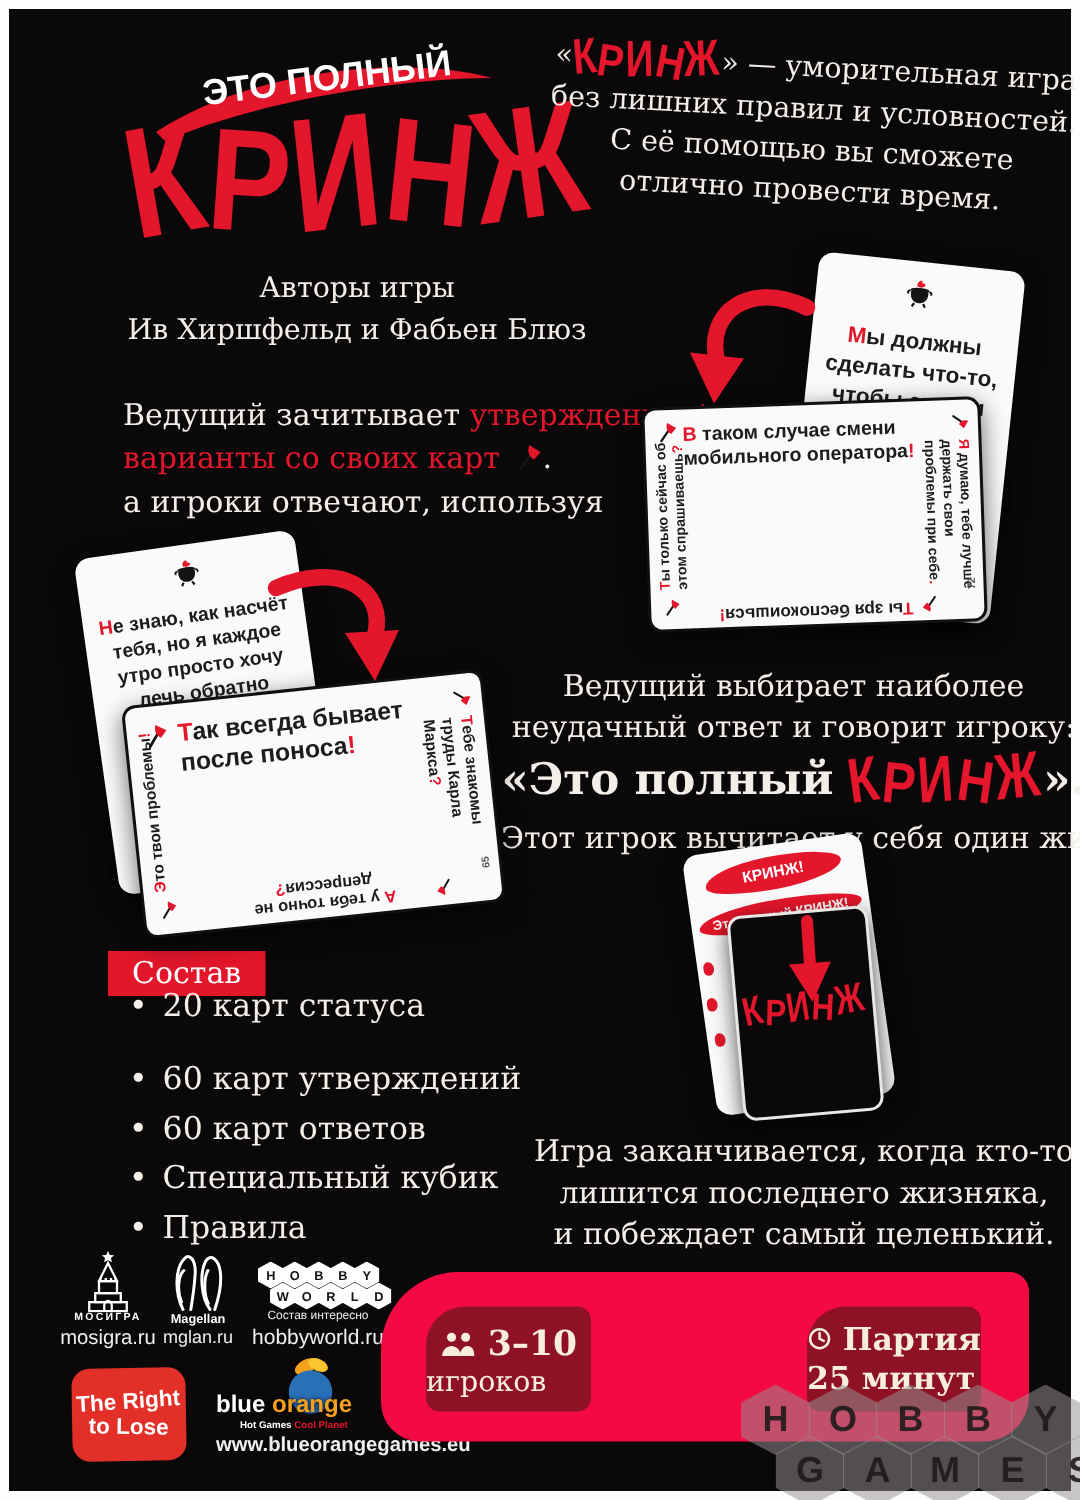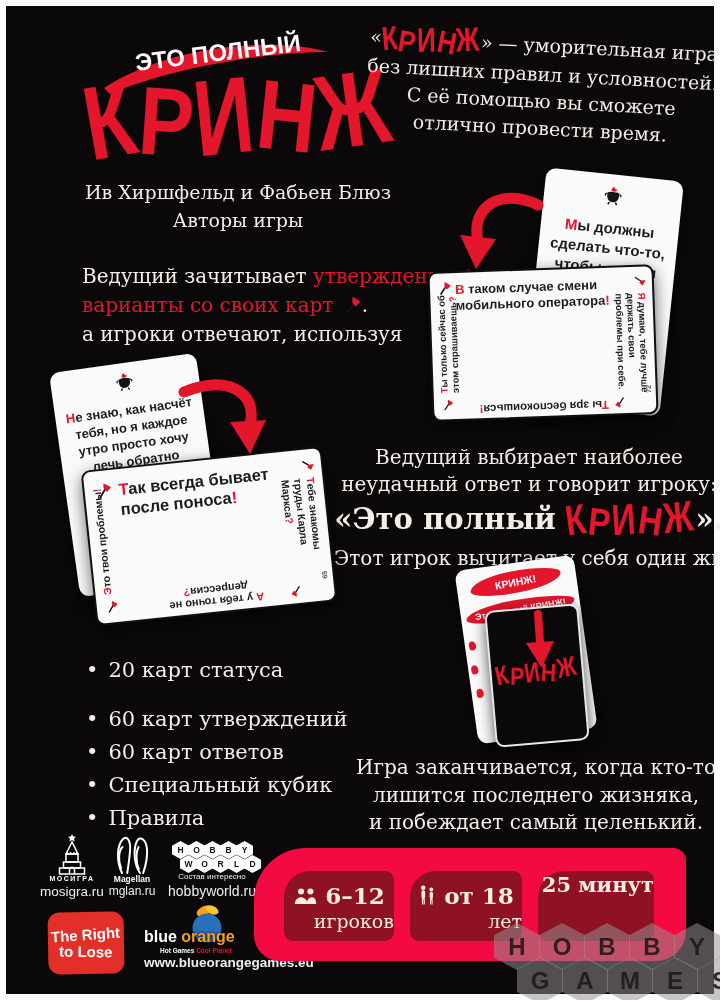--- a/index.html
+++ b/index.html
@@ -41,21 +41,21 @@
   
   .citem{position:absolute;white-space:nowrap;font-size:21px;color:#f2efe9}
   .citem .bullet{color:#f2efe9;margin-right:10px}
 
   
   .infobar{position:absolute;left:248px;top:842px;width:432px;height:113px;background:var(--bar-red);
            border-radius:52px 13px 30px 26px;z-index:6}
   .ibox{position:absolute;top:23px;height:70px;background:var(--box-dark);border-radius:26px 9px 9px 9px;color:var(--cream)}
   .ibox .r1{display:flex;align-items:center;justify-content:center;gap:7px;margin-top:11px;
             font-family:"DejaVu Serif",serif;font-weight:700;font-size:23px}
-  .ibox .r2{text-align:right;font-family:"DejaVu Serif",serif;font-size:19px;margin-top:1px}
+  .ibox .r2{text-align:left;font-family:"DejaVu Serif",serif;font-size:19px;margin-top:1px}
   .ibox.small .r1{font-size:21px;margin-top:9px}
   .ibox.small .r2{font-size:21px;font-weight:700}
 
   
   .hex{position:absolute;width:46px;height:47px;background:rgba(150,146,146,.52);
        clip-path:polygon(50% 0,100% 26%,100% 74%,50% 100%,0 74%,0 26%);
        display:flex;align-items:center;justify-content:center;z-index:20;
        font-family:"Liberation Sans",sans-serif;font-weight:900;font-size:24px;color:rgba(30,26,26,.9)}
 
   
@@ -132,22 +132,22 @@
 <div class="page">
  <div class="bg">
 
   <svg class="abs" style="left:92px;top:30px" width="240" height="58">
     <path d="M6,52 C70,10 172,0 230,16 C168,16 72,32 12,58 Z" fill="#e3162b"></path>
   </svg>
   <div class="abs sans nowrap" style="left:104px;top:33px;width:216px;text-align:center;font-weight:900;font-size:24px;color:#fff;transform:rotate(-7deg)">ЭТО ПОЛНЫЙ</div>
   <div class="abs scratch nowrap" style="left:80px;top:66px;font-size:82px;transform:rotate(-2deg)"><span>К</span><span>Р</span><span>И</span><span>Н</span><span>Ж</span></div>
 
   <div class="abs ser center" style="left:60px;top:172px;width:344px;font-size:19px;line-height:28px">
+    <div>Авторы игры</div>
     <div>Ив Хиршфельд и Фабьен Блюз</div>
-    <div>Авторы игры</div>
   </div>
 
   <div class="abs ser center" style="left:360px;top:26px;width:352px;font-size:19px;line-height:27px;transform:rotate(3deg)">
     <span>«</span><span class="scratch" style="font-size:26px;letter-spacing:1px;vertical-align:-4px"><span>К</span><span>Р</span><span>И</span><span>Н</span><span>Ж</span></span><span>» — уморительная игра без лишних правил и условностей. С её помощью вы сможете отлично провести время.</span>
   </div>
 
   <div class="abs ser" style="left:76px;top:256px;width:340px;font-size:20px;line-height:29px">
     <div class="nowrap">
       <span>Ведущий зачитывает </span><span class="red">утверждение</span>
       <svg class="icon" width="19" height="18">
@@ -225,20 +225,23 @@
 
   <div class="abs ser center" style="left:328px;top:438px;width:390px">
     <div class="nowrap" style="font-size:20px;line-height:27px">Ведущий выбирает наиболее</div>
     <div class="nowrap" style="font-size:20px;line-height:27px">неудачный ответ и говорит игроку:</div>
     <div class="nowrap" style="margin-top:4px">
       <span style="font-size:29px;font-weight:700">«Это полный </span><span class="scratch" style="font-size:33px;vertical-align:-3px"><span>К</span><span>Р</span><span>И</span><span>Н</span><span>Ж</span></span><span style="font-size:29px;font-weight:700">».</span>
     </div>
     <div class="nowrap" style="font-size:20px;margin-top:6px">Этот игрок вычитает у себя один жизняк.</div>
   </div>
 
+  <div class="abs" style="left:66px;top:628px;background:var(--red);padding:2px 16px 4px">
+    <span class="ser" style="font-size:20px;color:#fff">Состав</span>
+  </div>
   <div class="citem" style="left:80px;top:652px"><span class="bullet">•</span><span>20 карт статуса</span></div>
   <div class="citem" style="left:80px;top:701px"><span class="bullet">•</span><span>60 карт утверждений</span></div>
   <div class="citem" style="left:80px;top:734px"><span class="bullet">•</span><span>60 карт ответов</span></div>
   <div class="citem" style="left:80px;top:767px"><span class="bullet">•</span><span>Специальный кубик</span></div>
   <div class="citem" style="left:80px;top:800px"><span class="bullet">•</span><span>Правила</span></div>
 
   <div class="card" style="left:460px;top:556px;width:120px;height:175px;transform:rotate(-8deg);z-index:1">
     <div class="blob" style="left:13px;top:8px;width:92px;height:22px;font-size:10.5px;transform:rotate(-3deg)">
       <span>КРИНЖ!</span>
     </div>
@@ -315,34 +318,31 @@
     </div>
     <div class="abs url nowrap" style="left:0;top:53px;font-size:13.5px;font-weight:700">www.blueorangegames.eu</div>
   </div>
 
   <div class="infobar">
     <div class="ibox" style="left:30px;width:110px">
       <div class="r1">
         <svg width="25" height="18" style="color:var(--cream)">
               <use href="#players"></use>
             </svg>
-        <span>6–12</span>
+        <span>3–10</span>
       </div>
       <div class="r2">игроков</div>
     </div>
-    <div class="ibox" style="left:156px;width:112px">
+    <div class="ibox small" style="left:284px;width:116px">
       <div class="r1">
-        <svg width="19" height="21" style="color:var(--cream)">
-              <use href="#age"></use>
+        <svg width="19" height="19" style="color:var(--cream)">
+              <use href="#clock"></use>
             </svg>
-        <span>от 18</span>
+        <span>Партия</span>
       </div>
-      <div class="r2">лет</div>
-    </div>
-    <div class="ibox small" style="left:284px;width:116px">
       <div class="r2">25 минут</div>
     </div>
   </div>
 
   <div class="hex" style="left:488px;top:917px">H</div>
   <div class="hex" style="left:533px;top:917px">O</div>
   <div class="hex" style="left:578px;top:917px">B</div>
   <div class="hex" style="left:623px;top:917px">B</div>
   <div class="hex" style="left:668px;top:917px">Y</div>
   <div class="hex" style="left:511px;top:951px">G</div>

